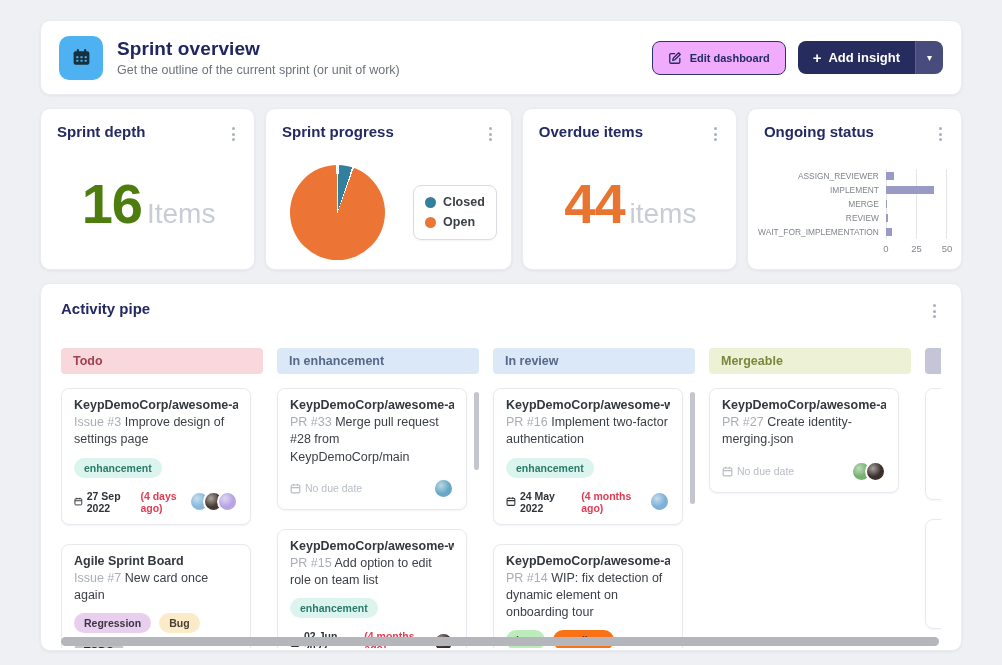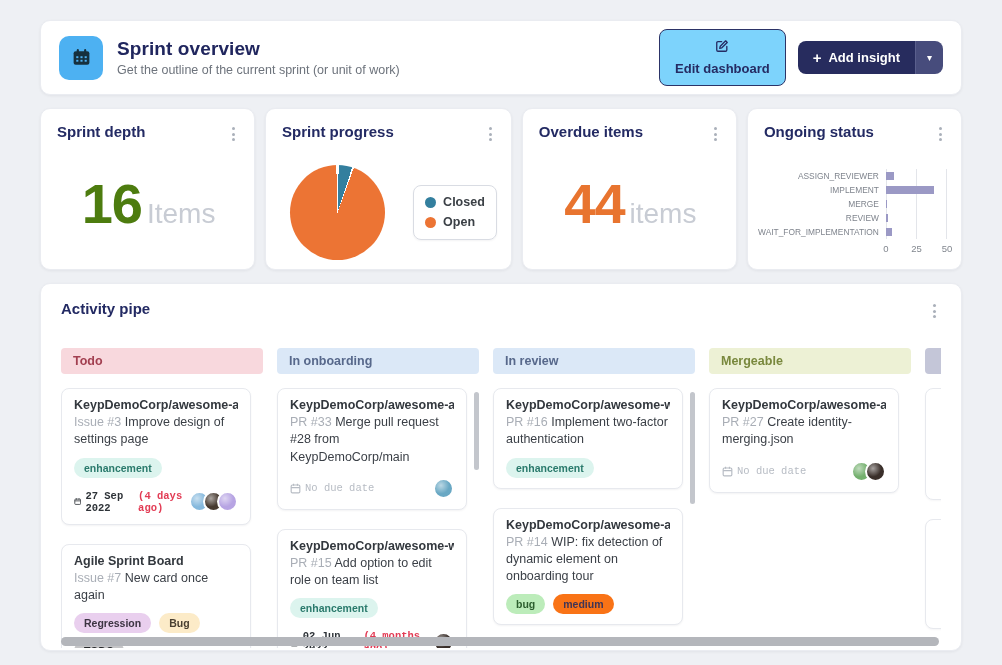--- a/index.html
+++ b/index.html
@@ -17,23 +17,23 @@
     box-shadow:0 1px 3px rgba(16,24,40,.06);
   }
 
   
   .header { display:flex; align-items:center; height:75px; padding:14px 18px; }
   .icon-box { width:44px; height:44px; border-radius:10px; background:#4db1f2;
               display:flex; align-items:center; justify-content:center; margin-right:14px; flex:none; }
   .htext h1 { font-size:19px; font-weight:bold; color:#20265e; letter-spacing:.1px; }
   .htext .sub { font-size:12.5px; color:#6d737c; margin-top:3px; }
   .hbtns { margin-left:auto; display:flex; align-items:center; gap:12px; }
-  .btn-edit { display:flex; align-items:center; gap:8px; background:#7dd3fc; border:1px solid #2c3367;
-              border-radius:8px; padding:9px 15px; font-size:13px; font-weight:bold; color:#252b63;
-              font-family:inherit; cursor:pointer;flex-direction:column; }
+  .btn-edit { display:flex; align-items:center; gap:8px; background:#f0abfc; border:1px solid #2c3367;
+              border-radius:8px; padding:9px 15px; font-size:11px; font-weight:bold; color:#252b63;
+              font-family:inherit; cursor:pointer; }
   .btn-add { display:flex; }
   .add-main { background:#272c5e; color:#fff; border:none; border-radius:8px 0 0 8px; padding:9px 15px;
               font-size:13px; font-weight:bold; font-family:inherit; cursor:pointer; display:flex; gap:7px; align-items:center; }
   .add-main .plus { font-size:15px; line-height:1; }
   .add-caret { background:#474c7c; color:#fff; border:none; border-left:1px solid #5a5f8d;
                border-radius:0 8px 8px 0; padding:9px 11px; font-size:10px; cursor:pointer; }
 
   
   .metrics { display:flex; gap:10px; margin-top:13px; }
   .card { flex:1; height:162px; padding:14px 14px 12px 16px; position:relative; }
@@ -73,21 +73,21 @@
   .chip { border-radius:4px; padding:6px 12px; font-size:12.5px; font-weight:bold; min-height:26px; }
   .cardlist { margin-top:14px; display:flex; flex-direction:column; gap:19px; padding-right:12px; }
   .kcard { background:#fff; border:1px solid #e7e9ee; border-radius:8px; padding:9px 12px 10px;
            box-shadow:0 1px 2px rgba(16,24,40,.05); cursor:pointer; }
   .kcard .repo { font-size:12.5px; font-weight:bold; color:#33383e; white-space:nowrap; overflow:hidden; }
   .kcard .desc { font-size:12.5px; color:#3a3f46; line-height:1.38; margin-top:2px; }
   .kcard .ref { color:#a9aeb6; }
   .tags { display:flex; gap:8px; margin-top:9px; flex-wrap:wrap; }
   .tag { font-size:10.5px; font-weight:bold; padding:4px 10px; border-radius:10px; cursor:pointer; }
   .kfoot { display:flex; align-items:center; justify-content:space-between; margin-top:12px; }
-  .due { display:flex; align-items:center; gap:4px; font-size:10.5px; color:#2e3338;font-family:Liberation Mono, monospace; }
+  .due { display:flex; align-items:center; gap:4px; font-size:10.5px; color:#2e3338; }
   .due b { font-weight:bold; }
   .due .ago { color:#e23b54; font-weight:bold; margin-left:2px; }
   .due.muted { color:#b7bcc4; }
   .due.muted b { font-weight:normal; }
   .avatars { display:flex; padding-left:7px; }
   .avatar { width:21px; height:21px; border-radius:50%; border:2px solid #fff; margin-left:-7px; flex:none;
             background-image:radial-gradient(circle at 35% 32%, rgba(255,255,255,.55), rgba(255,255,255,0) 52%); cursor:pointer; }
   .vscroll { position:absolute; right:0; top:44px; width:5px; background:#c3c6cc; border-radius:3px; cursor:pointer; }
   .hscroll { position:absolute; left:20px; right:22px; bottom:4px; height:9px; background:#b4b6bb; border-radius:5px; cursor:pointer; }
   .kcard.empty { box-shadow:0 1px 2px rgba(16,24,40,.04); }
@@ -288,21 +288,21 @@
         <div class="tags">
                 <span class="tag" style="background:#e9cfee;color:#3c3442">Regression</span>
                 <span class="tag" style="background:#fcebc8;color:#4a4032">Bug</span>
                 <span class="tag" style="background:#c5c5c7;color:#26282b">TODO</span>
               </div>
       </div>
           </div>
 
      </div>
         <div class="column">
-       <div class="chip" style="background:#dbe8f7;color:#57688b">In onboarding</div>
+       <div class="chip" style="background:#dbe8f7;color:#57688b">In enhancement</div>
        <div class="cardlist">
             <div class="kcard">
         <div class="repo">KeypDemoCorp/awesome-ap...</div>
         <div class="desc"><span class="ref">PR #33</span> <span>Merge pull request #28 from KeypDemoCorp/main</span></div>
         <div class="kfoot">
          <span class="due muted">
                   <svg width="11" height="11" viewBox="0 0 14 14" fill="none" stroke="currentColor" stroke-width="1.5">
                     <rect x="1.5" y="2.5" width="11" height="10" rx="1.5"></rect>
                     <path d="M1.5 5.8h11M4.5 1v2.5M9.5 1v2.5"></path>
                   </svg>
@@ -339,20 +339,33 @@
      </div>
         <div class="column">
        <div class="chip" style="background:#dbe8f7;color:#57688b">In review</div>
        <div class="cardlist">
             <div class="kcard">
         <div class="repo">KeypDemoCorp/awesome-w...</div>
         <div class="desc"><span class="ref">PR #16</span> <span>Implement two-factor authentication</span></div>
         <div class="tags">
                 <span class="tag" style="background:#dcf4ee;color:#2a7a6c">enhancement</span>
               </div>
+              <div class="kfoot">
+         <span class="due">
+                  <svg width="11" height="11" viewBox="0 0 14 14" fill="none" stroke="currentColor" stroke-width="1.5">
+                    <rect x="1.5" y="2.5" width="11" height="10" rx="1.5"></rect>
+                    <path d="M1.5 5.8h11M4.5 1v2.5M9.5 1v2.5"></path>
+                  </svg>
+                  <b>24 May 2022</b>
+                  <span class="ago">(4 months ago)</span>
+                </span>
+         <span class="avatars">
+                  <span class="avatar" style="background-color:#7fb1d8"></span>
+                </span>
+       </div>
       </div>
             <div class="kcard">
         <div class="repo">KeypDemoCorp/awesome-ap...</div>
         <div class="desc"><span class="ref">PR #14</span> <span>WIP: fix detection of dynamic element on onboarding tour</span></div>
         <div class="tags">
                 <span class="tag" style="background:#bcecba;color:#2c5e2e">bug</span>
                 <span class="tag" style="background:#f97316;color:#3f3556">medium</span>
               </div>
       </div>
           </div>

